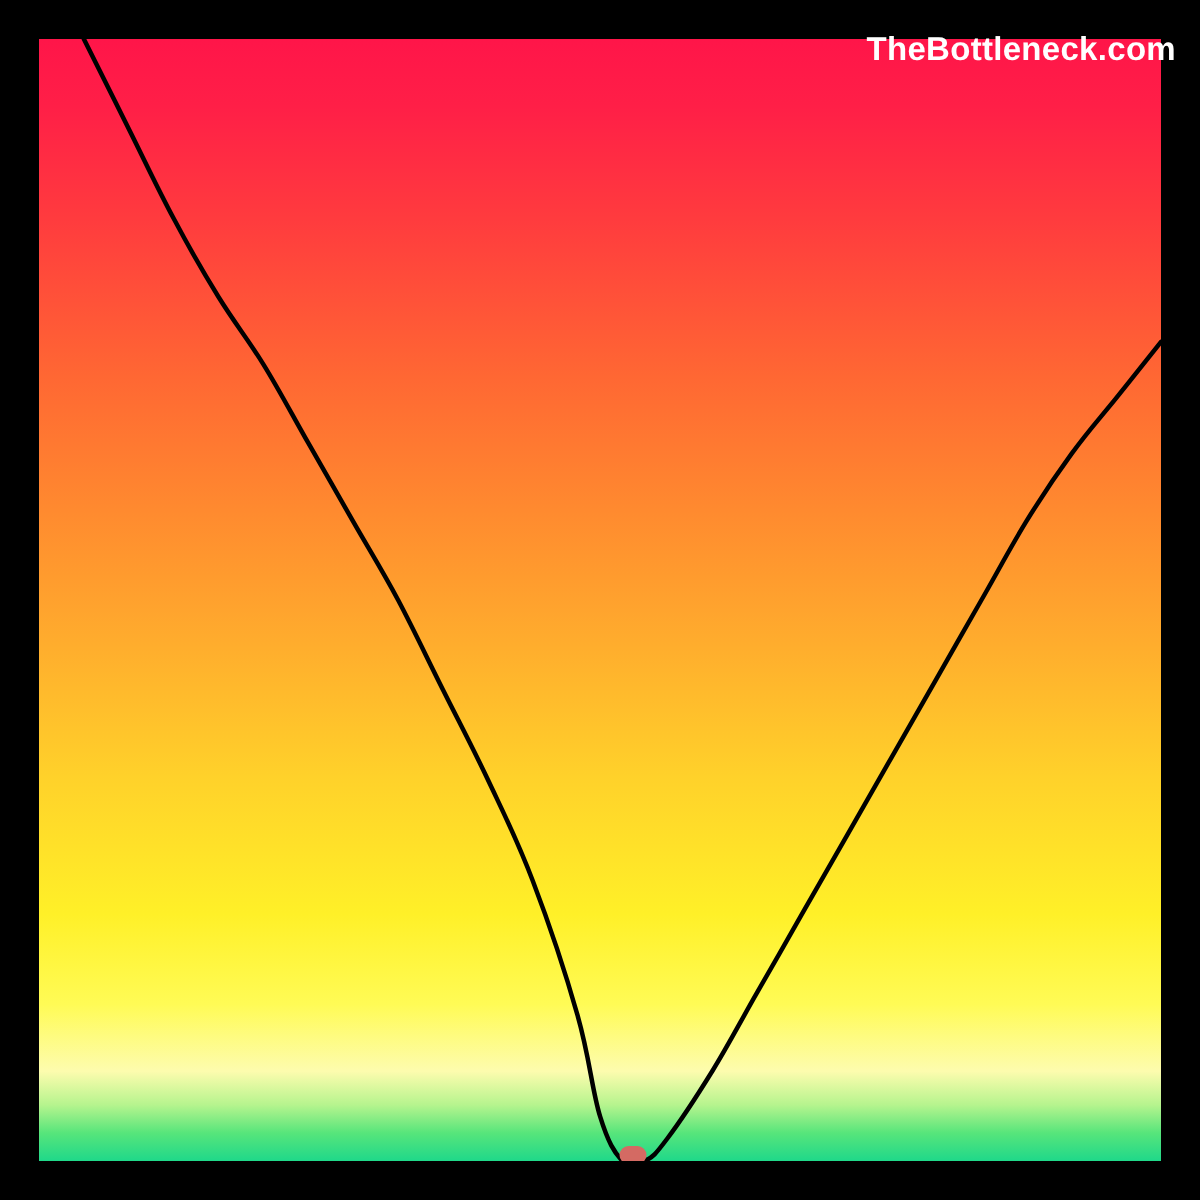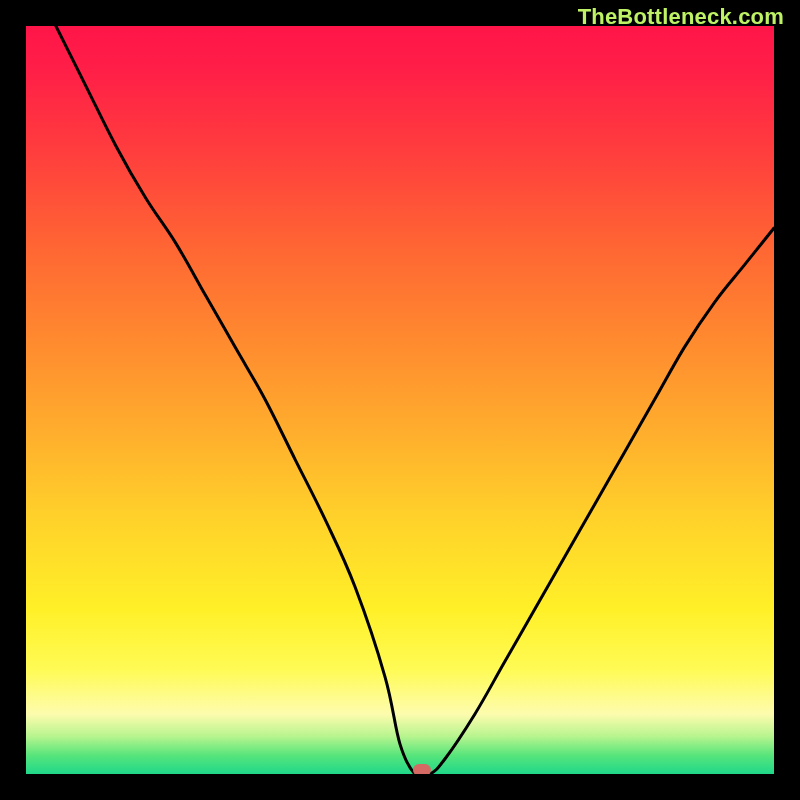--- a/index.html
+++ b/index.html
@@ -12,23 +12,23 @@
     overflow: hidden;
   }
   .frame {
     position: relative;
     width: 800px;
     height: 800px;
     background: #000;
   }
   .watermark {
     position: absolute;
-    top: 4px;
+    top: 20px;
     right: 16px;
-    color: #bef264;
+    color: #ffffff;
     font-size: 22px;
     font-weight: 600;
     letter-spacing: 0.2px;
     z-index: 5;
     user-select: none;
   }
   .plot-area {
     position: absolute;
     left: 26px;
     top: 26px;

